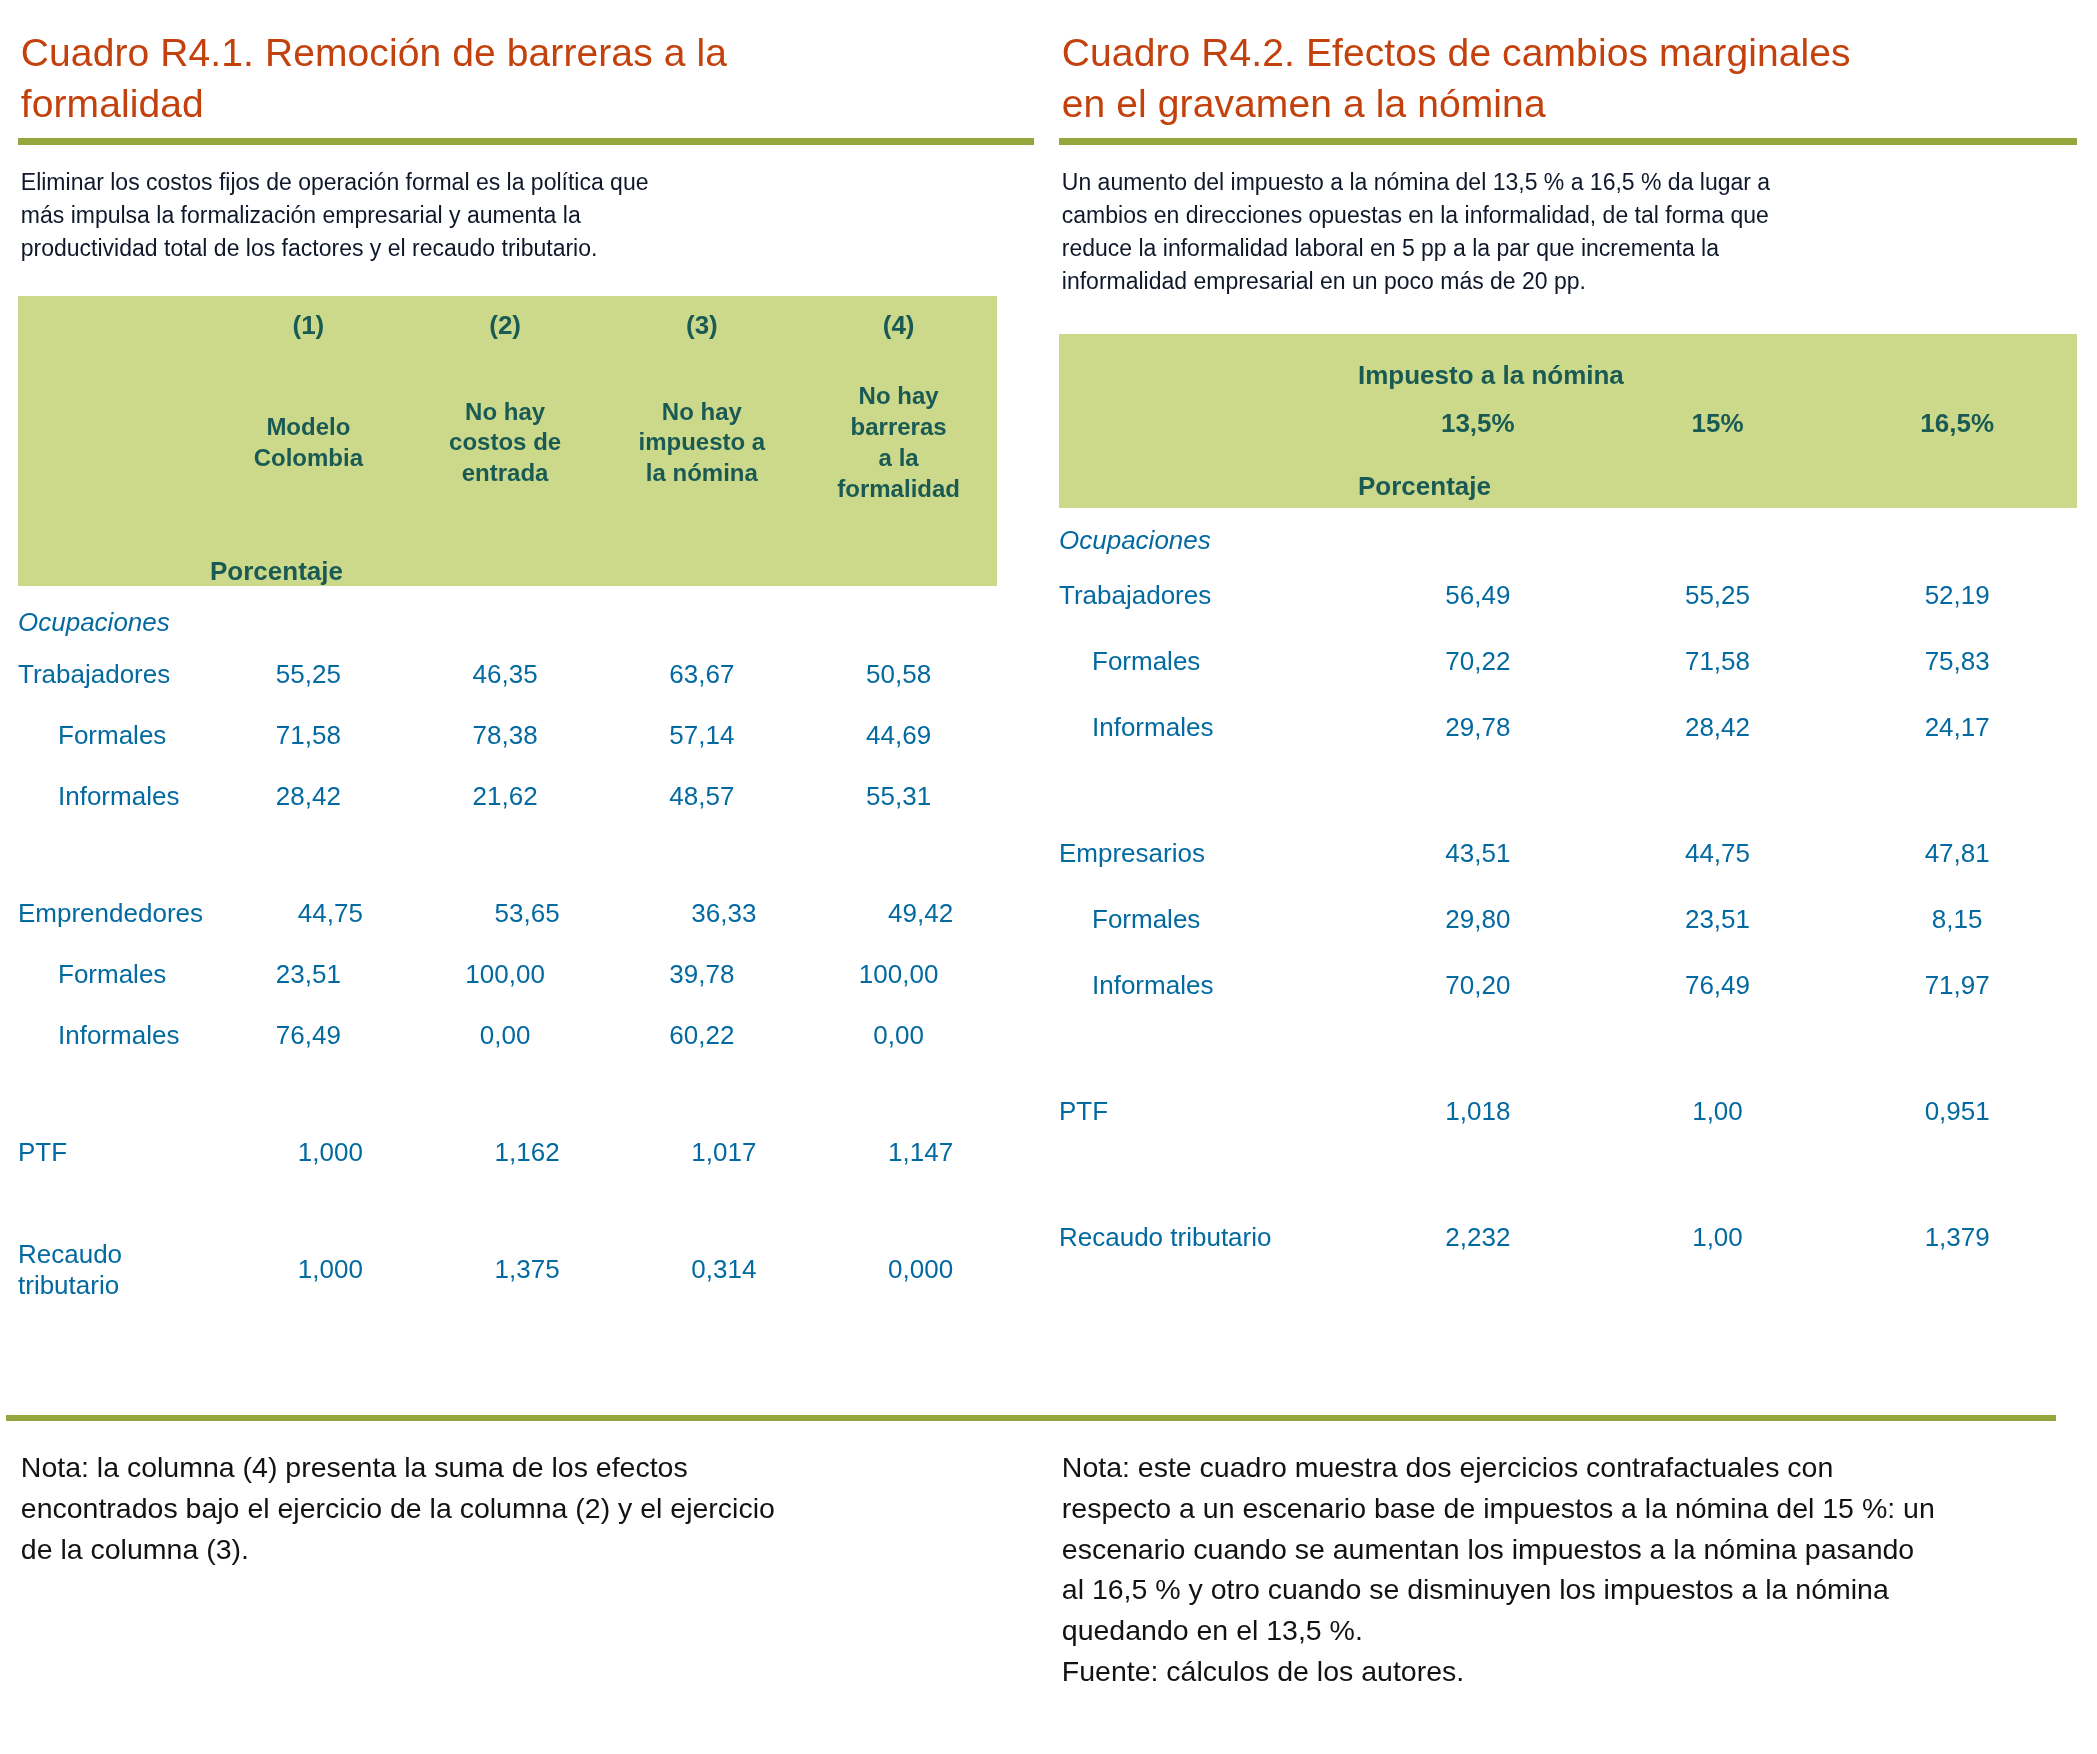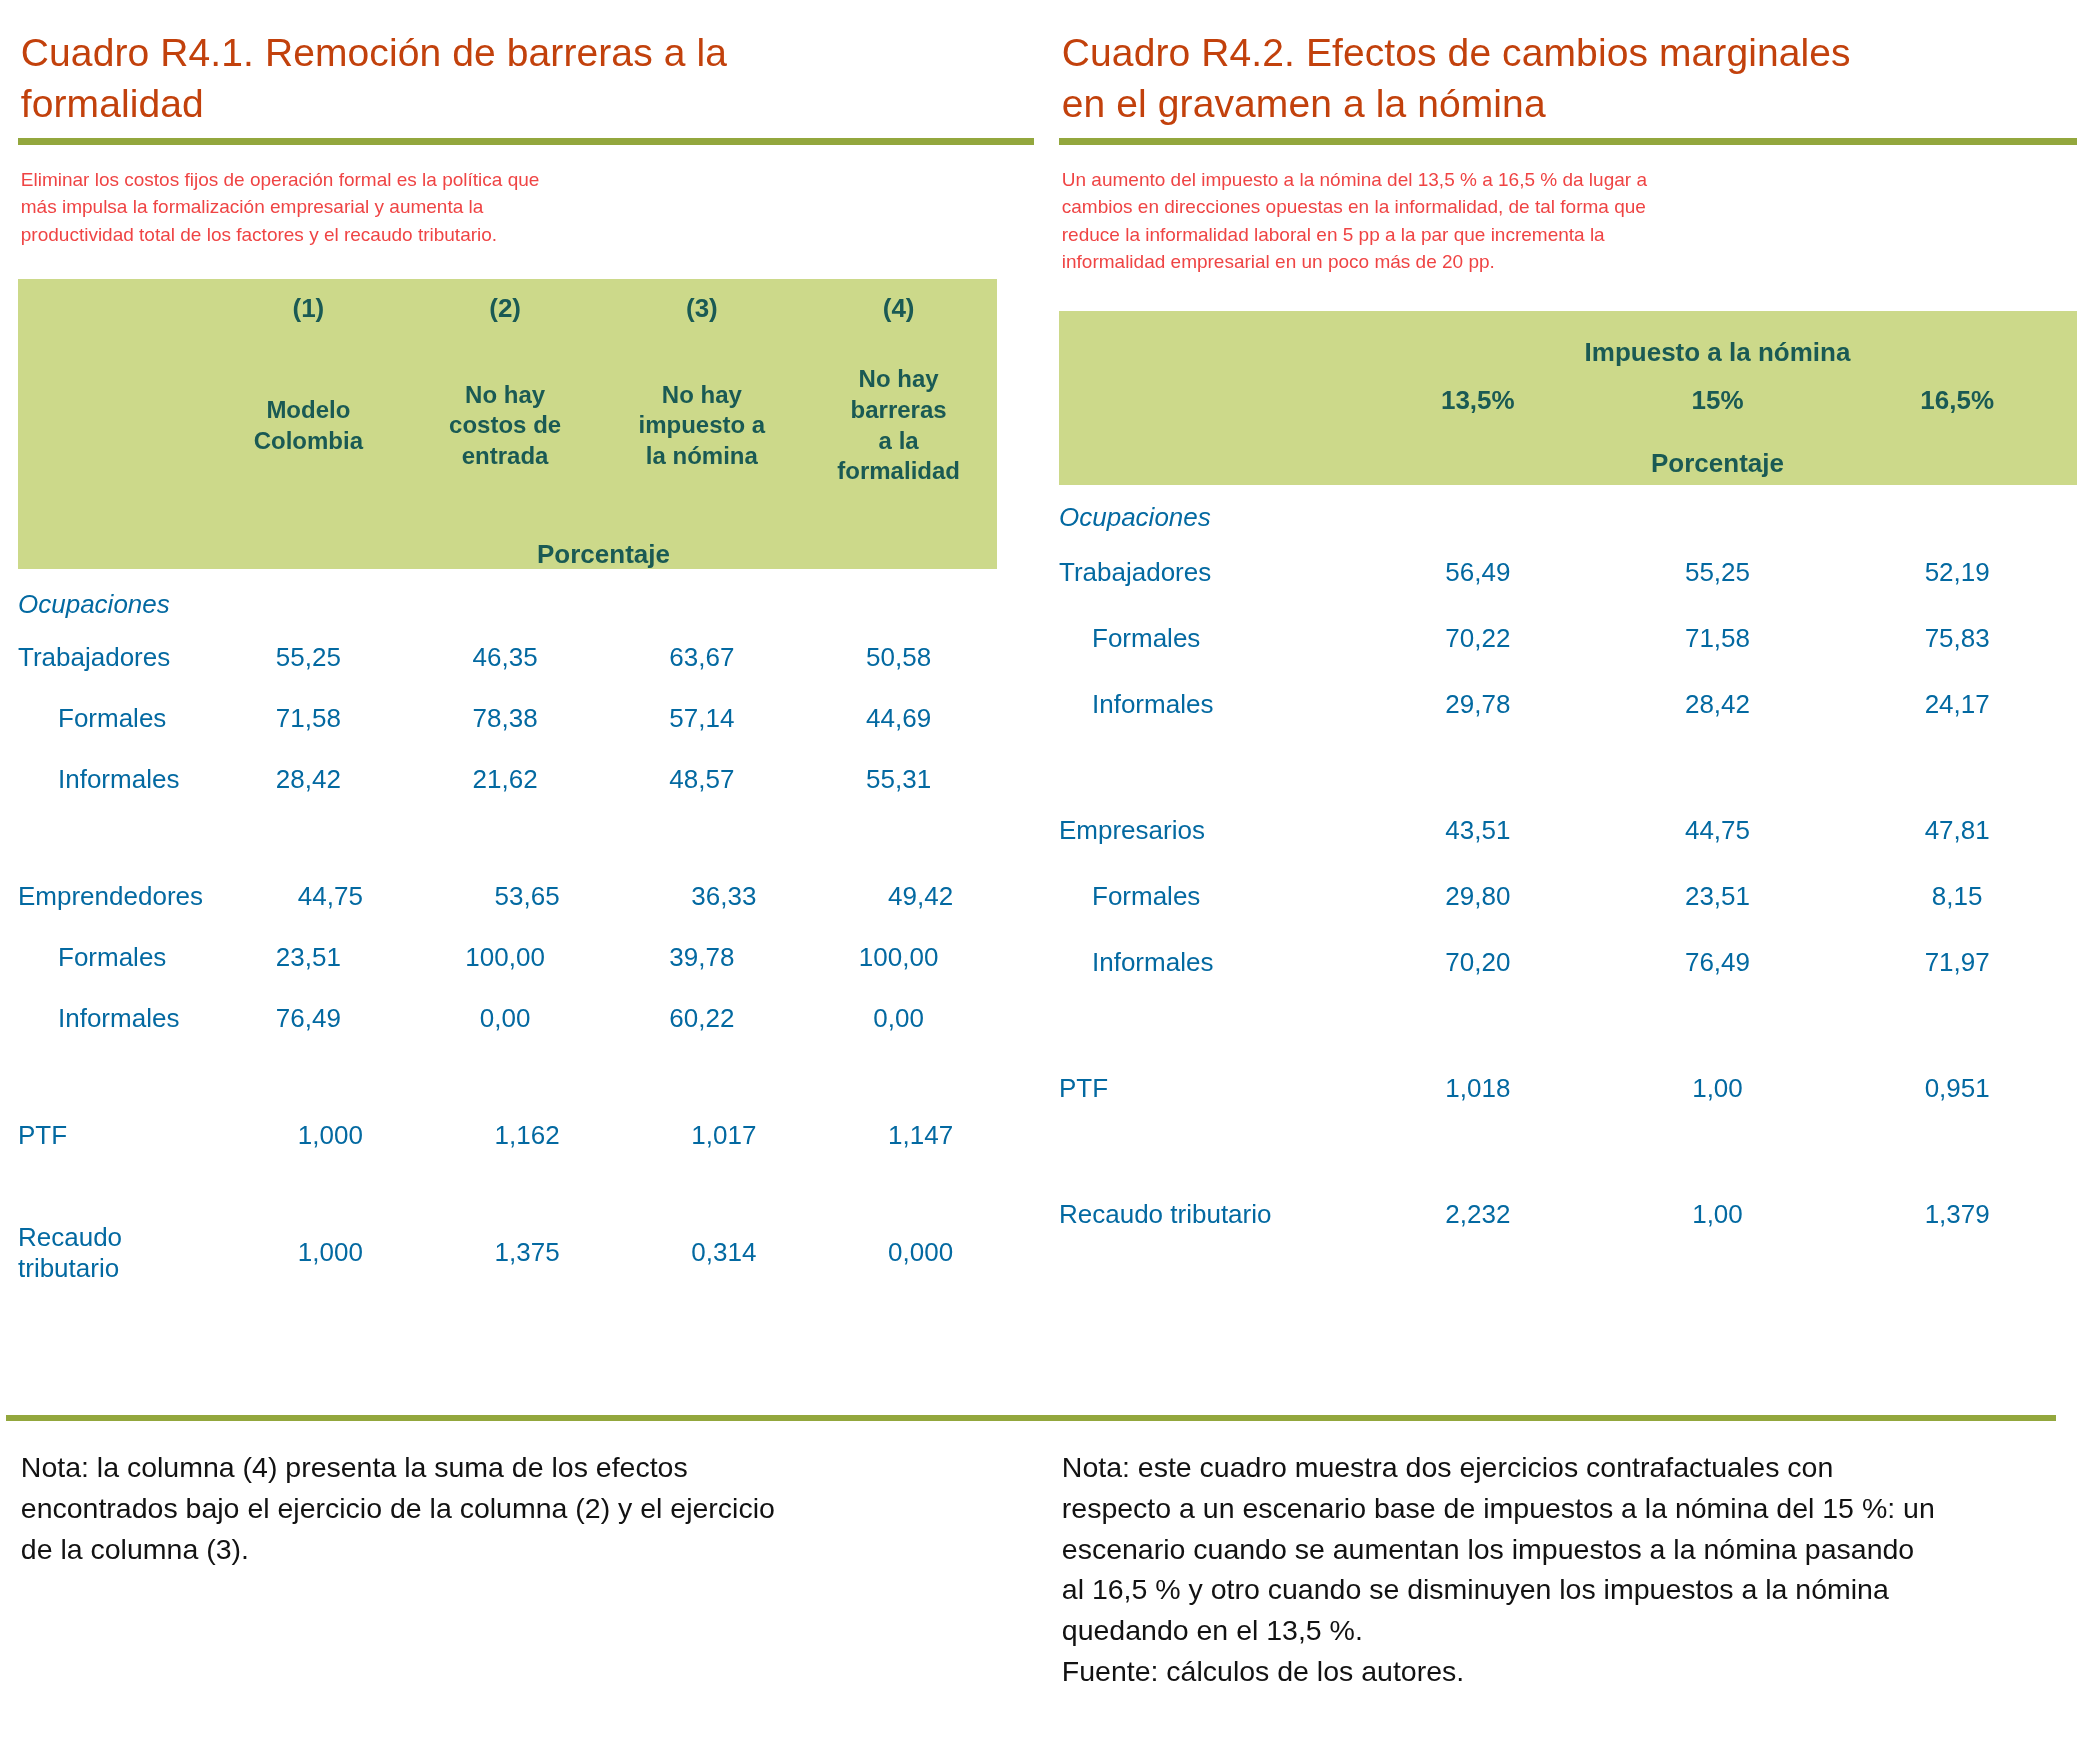--- a/index.html
+++ b/index.html
@@ -11,21 +11,21 @@
   .col{position:absolute;top:0;height:1755px;}
   #col-left{left:18px;width:1016px;}
   #col-right{left:1059px;width:1018px;}
 
   .title{
     margin:27px 0 0 2.8px;font-size:39px;line-height:1.32;font-weight:500;
     color:#c2410c;white-space:pre-line;letter-spacing:0.1px;
   }
   .title-rule{margin-top:8.5px;height:6.4px;background:#93a73d;}
   .intro{
-    margin:21.4px 0 0 2.8px;font-size:19px;line-height:1.43;color:#ef4444;
+    margin:21.4px 0 0 2.8px;font-size:23px;line-height:1.43;color:#0f172a;
     white-space:pre-line;
   }
 
   .table-wrap{margin-top:31px;}
   #col-left .table-wrap{width:979px;}
   #col-right .table-wrap{margin-top:36px;width:1018px;}
 
   .thead{
     background:#ccd98a;color:#1a5a54;font-weight:bold;box-sizing:border-box;
     display:flex;flex-direction:column;
@@ -37,21 +37,21 @@
   .gr{display:grid;grid-template-columns:299px repeat(3,1fr);}
 
   .num-row{height:40px;align-items:center;font-size:26px;}
   .lab-row{flex:1;align-items:center;font-size:24px;line-height:1.28;}
   .unit-row{height:46px;align-items:center;font-size:26px;}
   .group-row{height:58px;align-items:center;font-size:26px;}
   .rate-row{height:54px;align-items:center;font-size:26px;}
   .unit-row-r{height:56px;align-items:center;font-size:26px;}
   .hcell{text-align:center;}
   .prel{white-space:pre-line;}
-  .span-cols{grid-column:2 / -1;text-align:center;margin-top:16px;}
+  .span-cols{grid-column:2 / -1;margin-top:16px;}
 
   .tbody{font-size:26px;color:#0369a1;}
   .section-row{display:flex;align-items:center;}
   #col-left .section-row{margin-top:14.2px;height:44px;}
   #col-right .section-row{margin-top:11.4px;height:43px;}
   .italic{font-style:italic;}
 
   .trow{align-items:center;}
   #col-left .trow{height:61px;}
   #col-right .trow{height:66px;}

